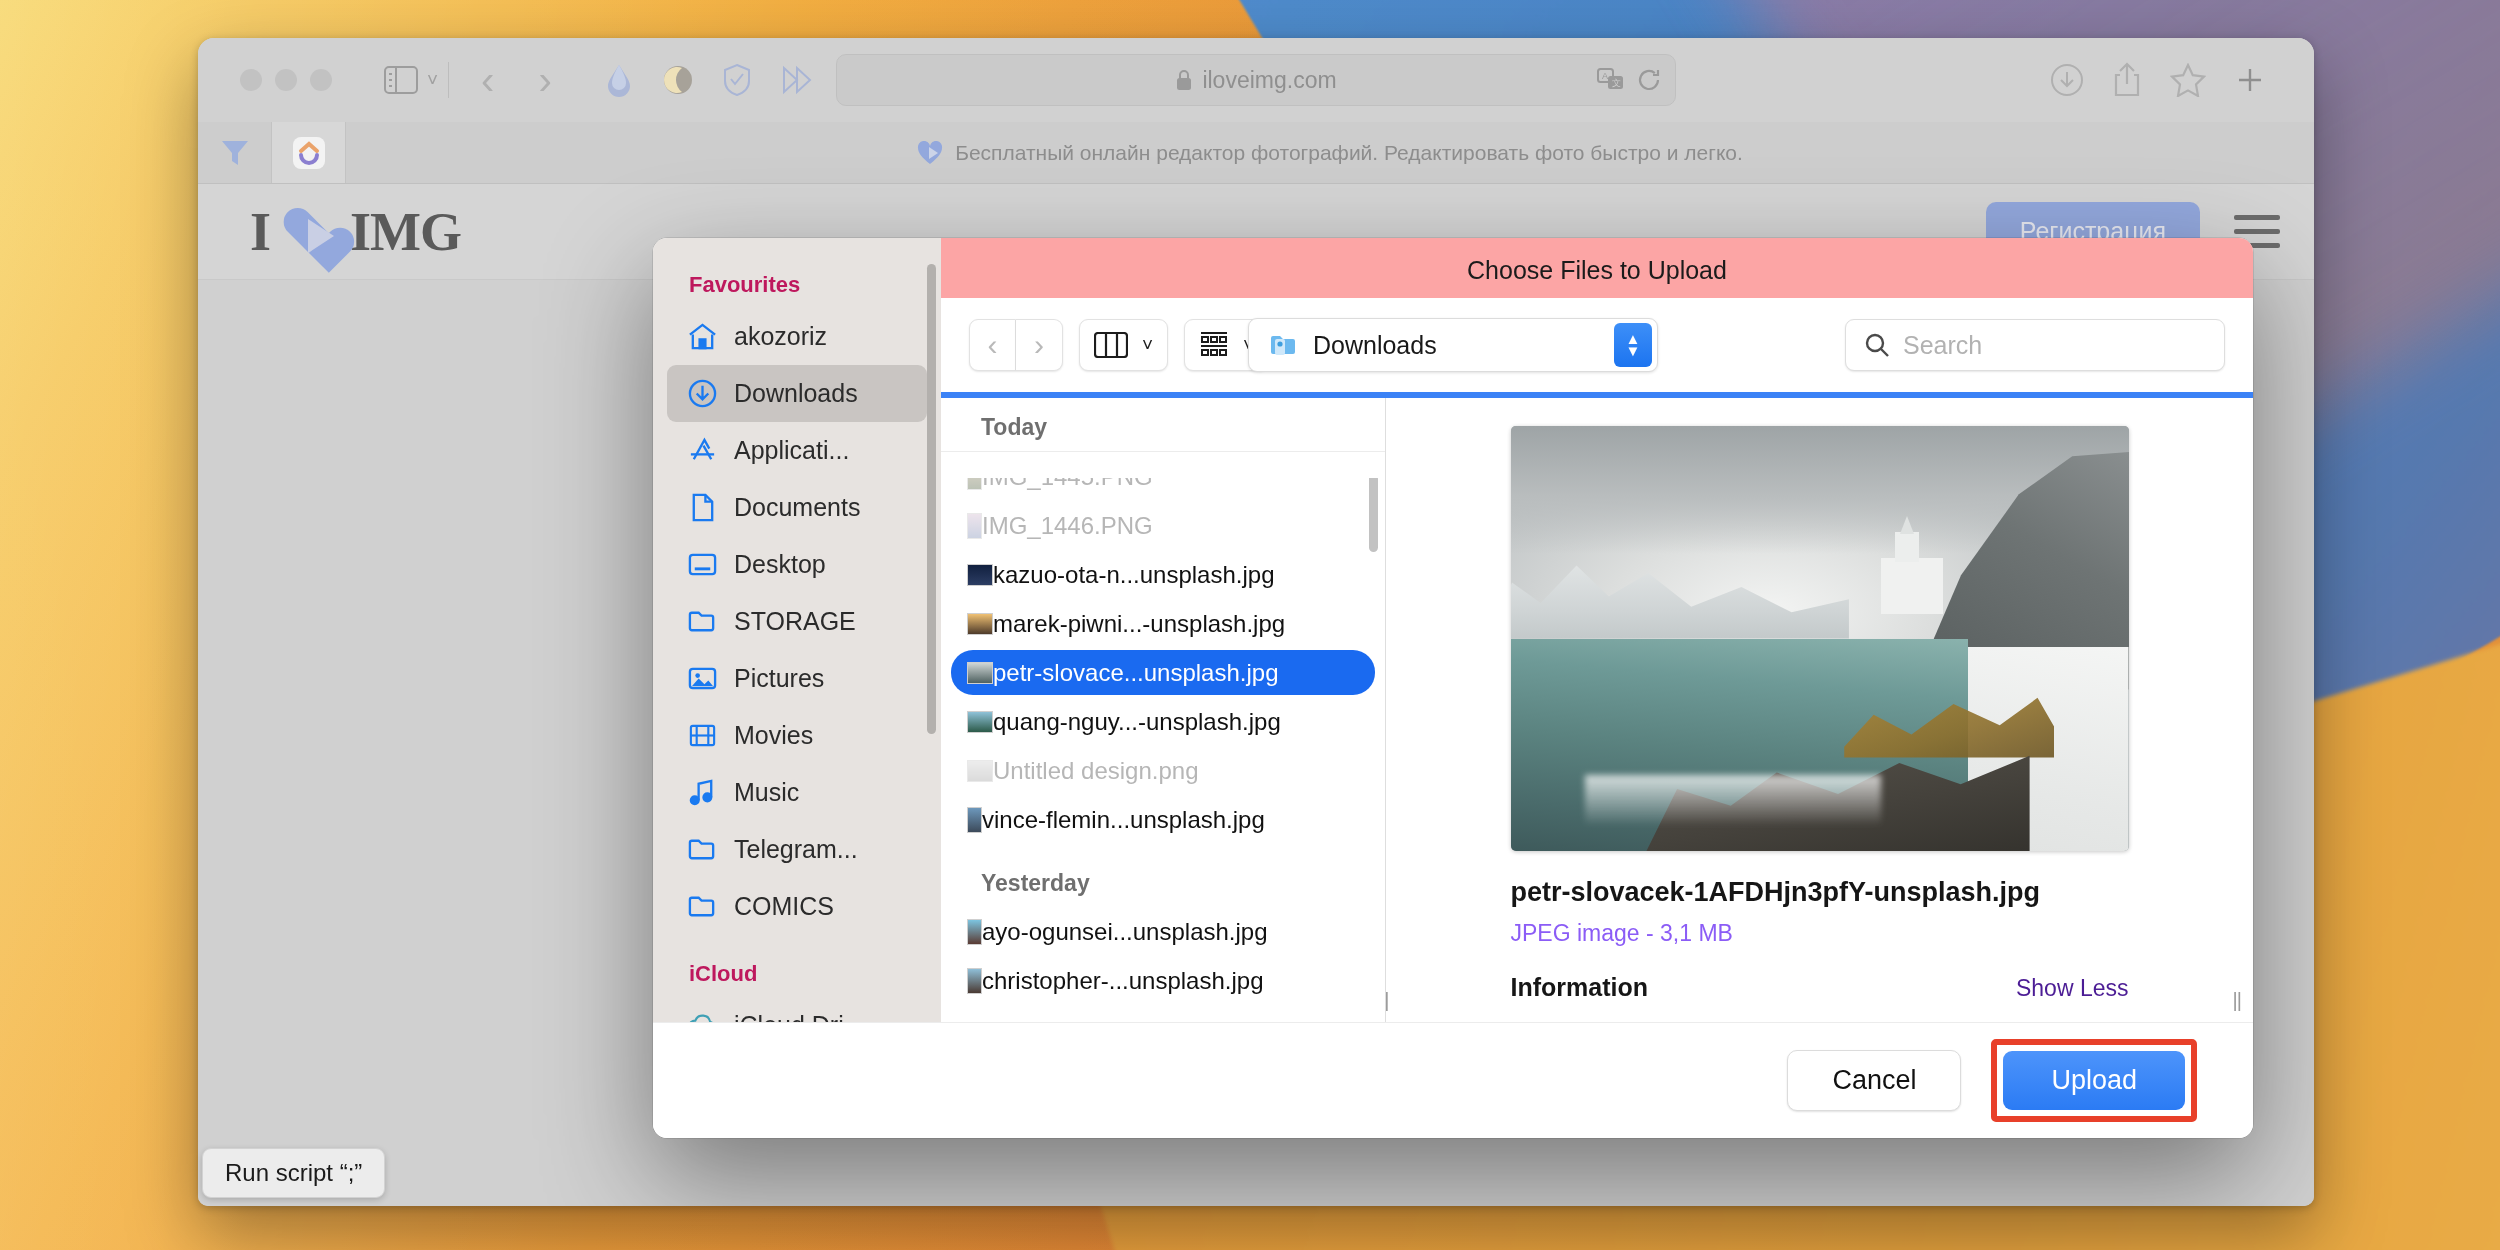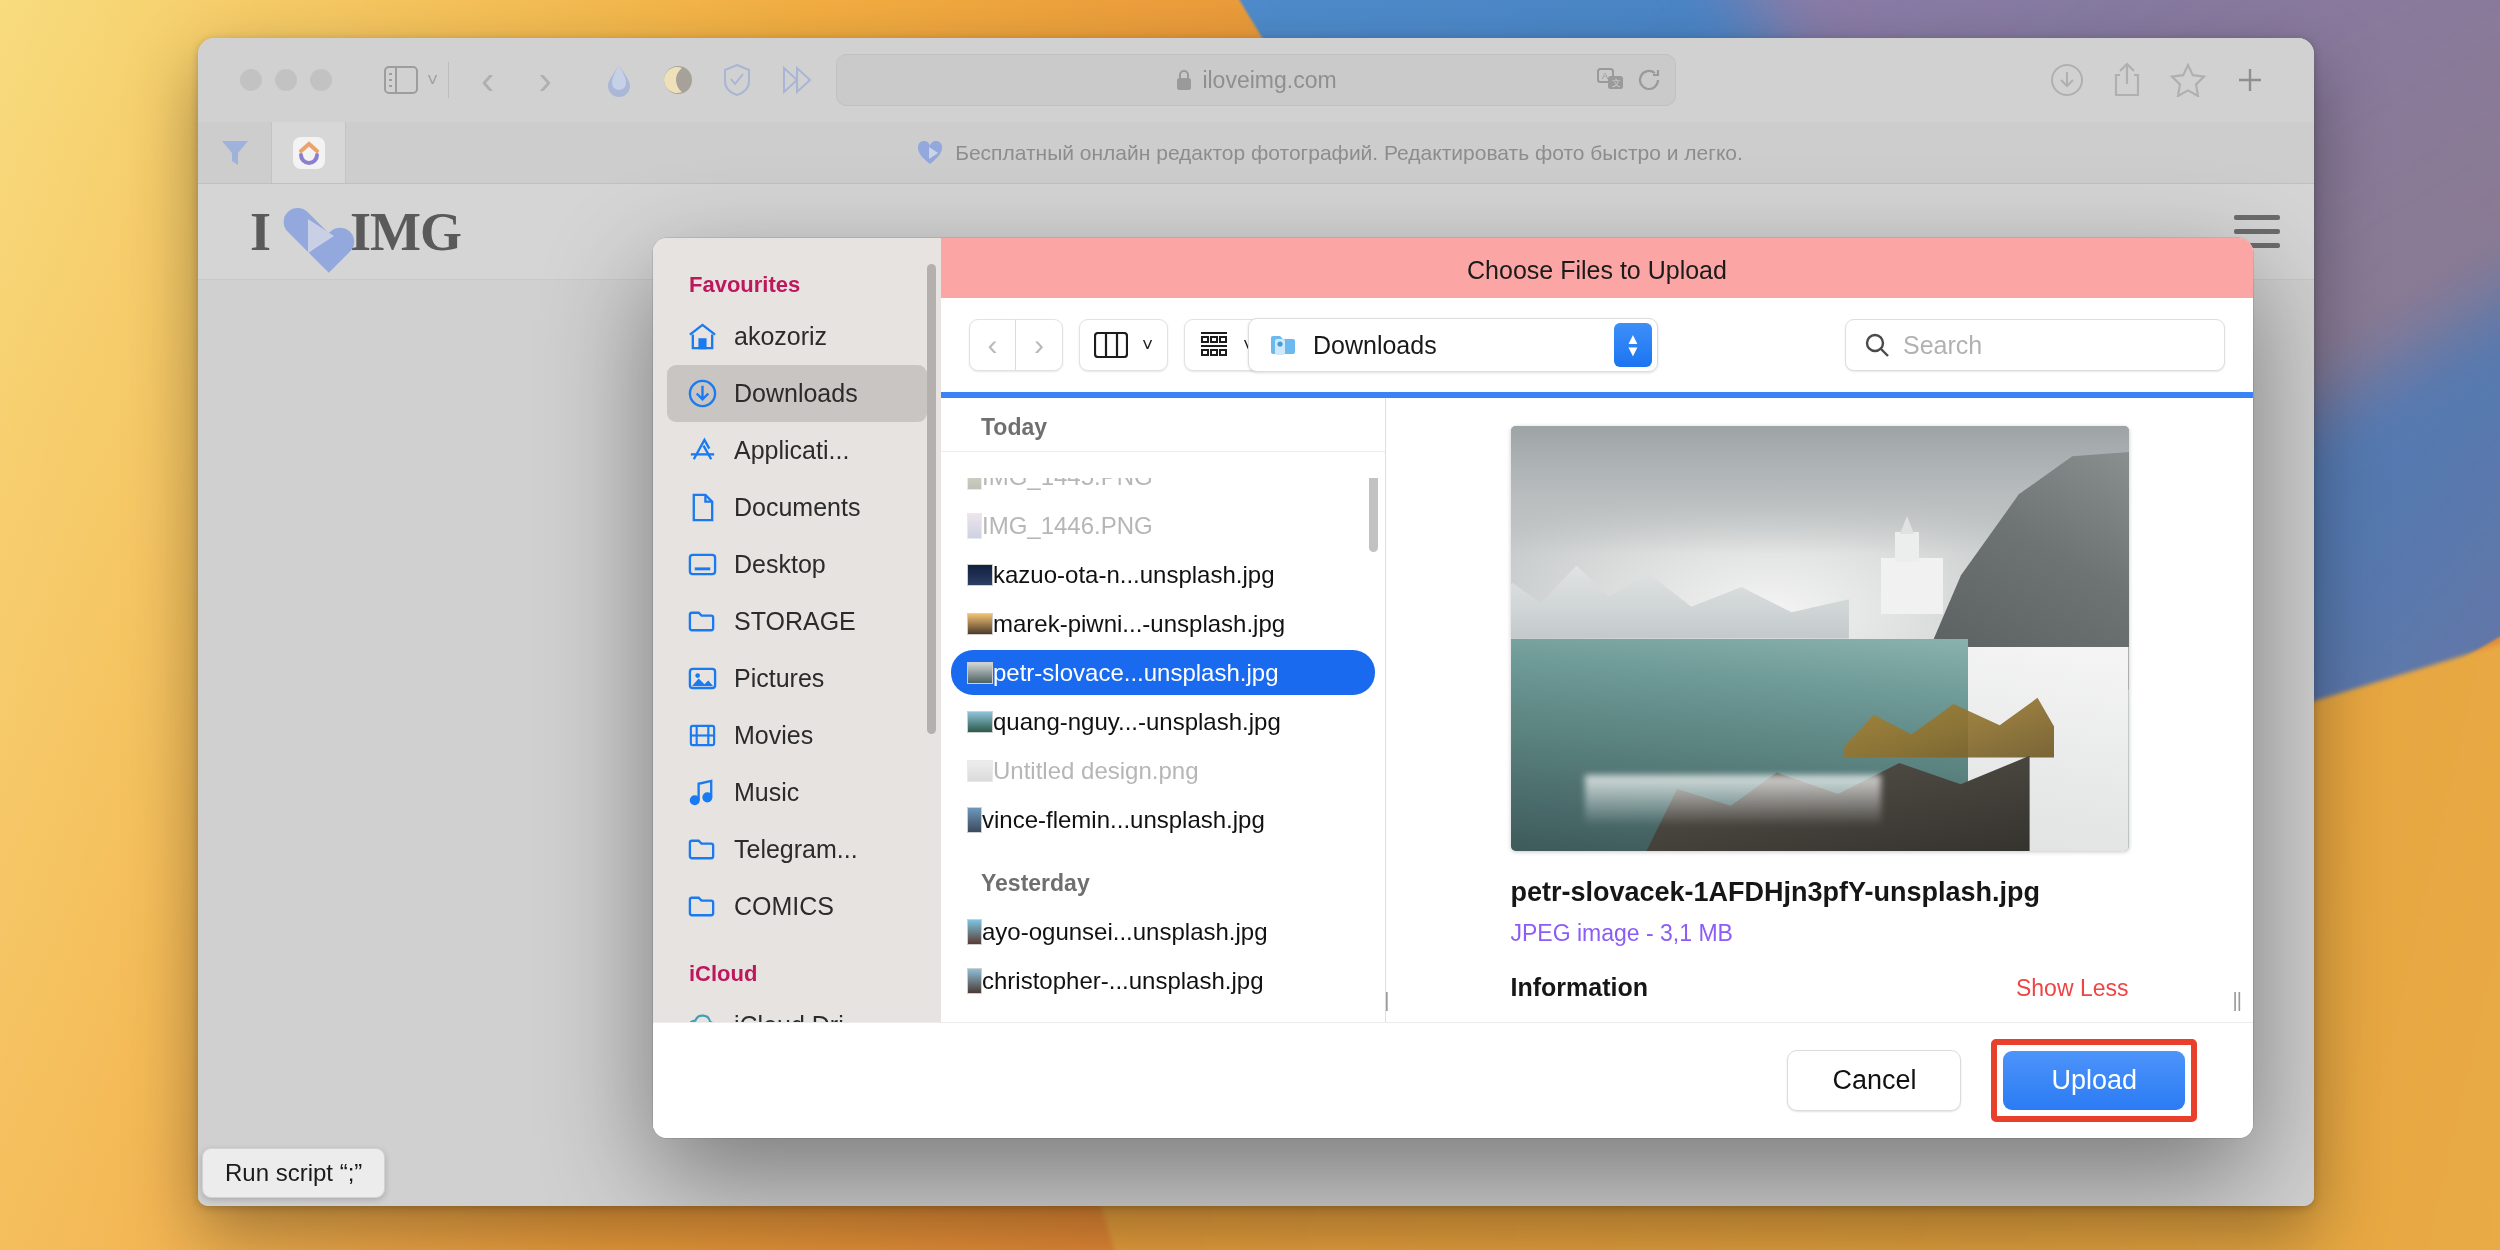--- a/index.html
+++ b/index.html
@@ -404,21 +404,21 @@
   }
 
   #pv-info { width: 618px; margin-top: 26px; }
   #pv-name { font-size: 27px; font-weight: bold; color: #161616; }
   #pv-meta { font-size: 23px; color: #8b5cf6; margin-top: 12px; }
   #pv-infohdr {
     display: flex; align-items: baseline; justify-content: space-between;
     margin-top: 26px;
   }
   #pv-infohdr .lbl { font-size: 25px; font-weight: bold; color: #161616; }
-  #pv-infohdr .act { font-size: 23px; color: #ef4444; }
+  #pv-infohdr .act { font-size: 23px; color: #4c1d95; }
   #pv-handle {
     position: absolute; right: 12px; bottom: 10px;
     font-size: 20px; color: #9a9a9a; letter-spacing: -1px;
   }
   #pv-lhandle {
     position: absolute; left: -6px; bottom: 10px;
     font-size: 20px; color: #9a9a9a; letter-spacing: -1px;
   }
 
   
@@ -587,20 +587,21 @@
   <div id="page">
     <div id="page-header">
       <div id="logo">
         <span>I</span>
         <span id="heart">
             <span id="heart-tri"></span>
           </span>
         <span>IMG</span>
       </div>
       <div id="header-right">
+        <div id="signup-btn">Регистрация</div>
         <div id="burger">
           <span></span>
             <span></span>
             <span></span>
         </div>
       </div>
     </div>
   </div>
 
   <div id="dialog">

